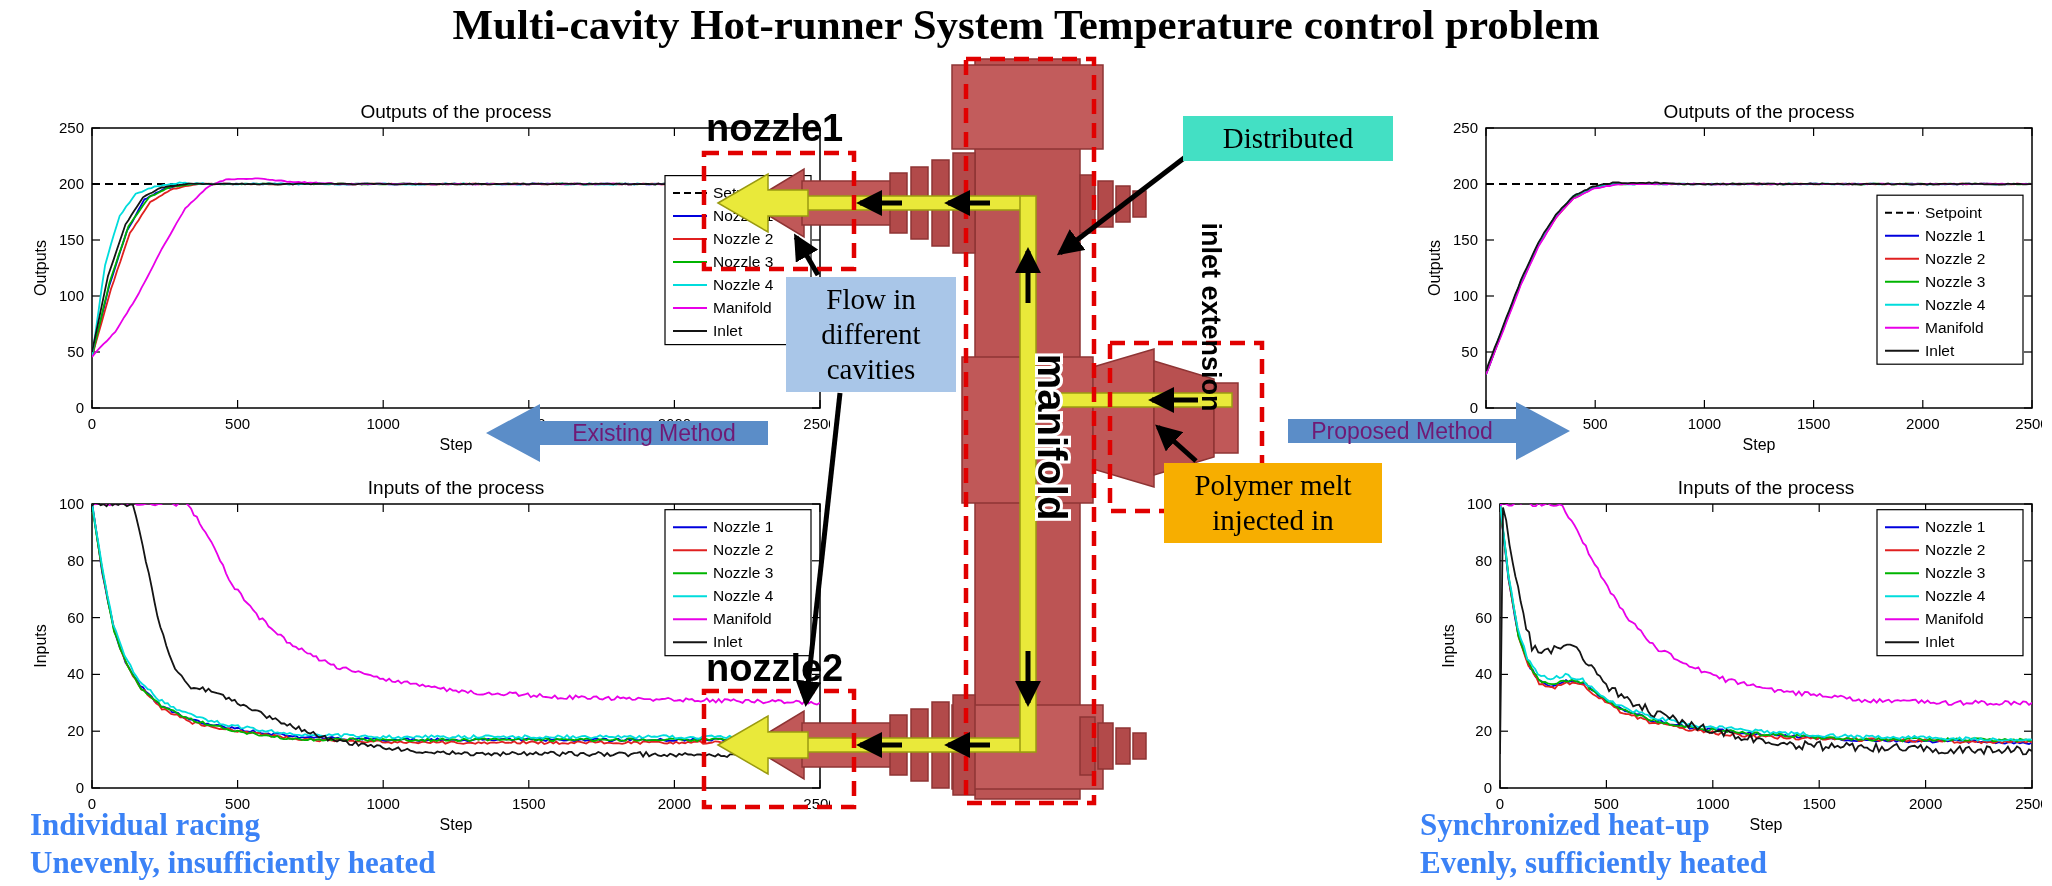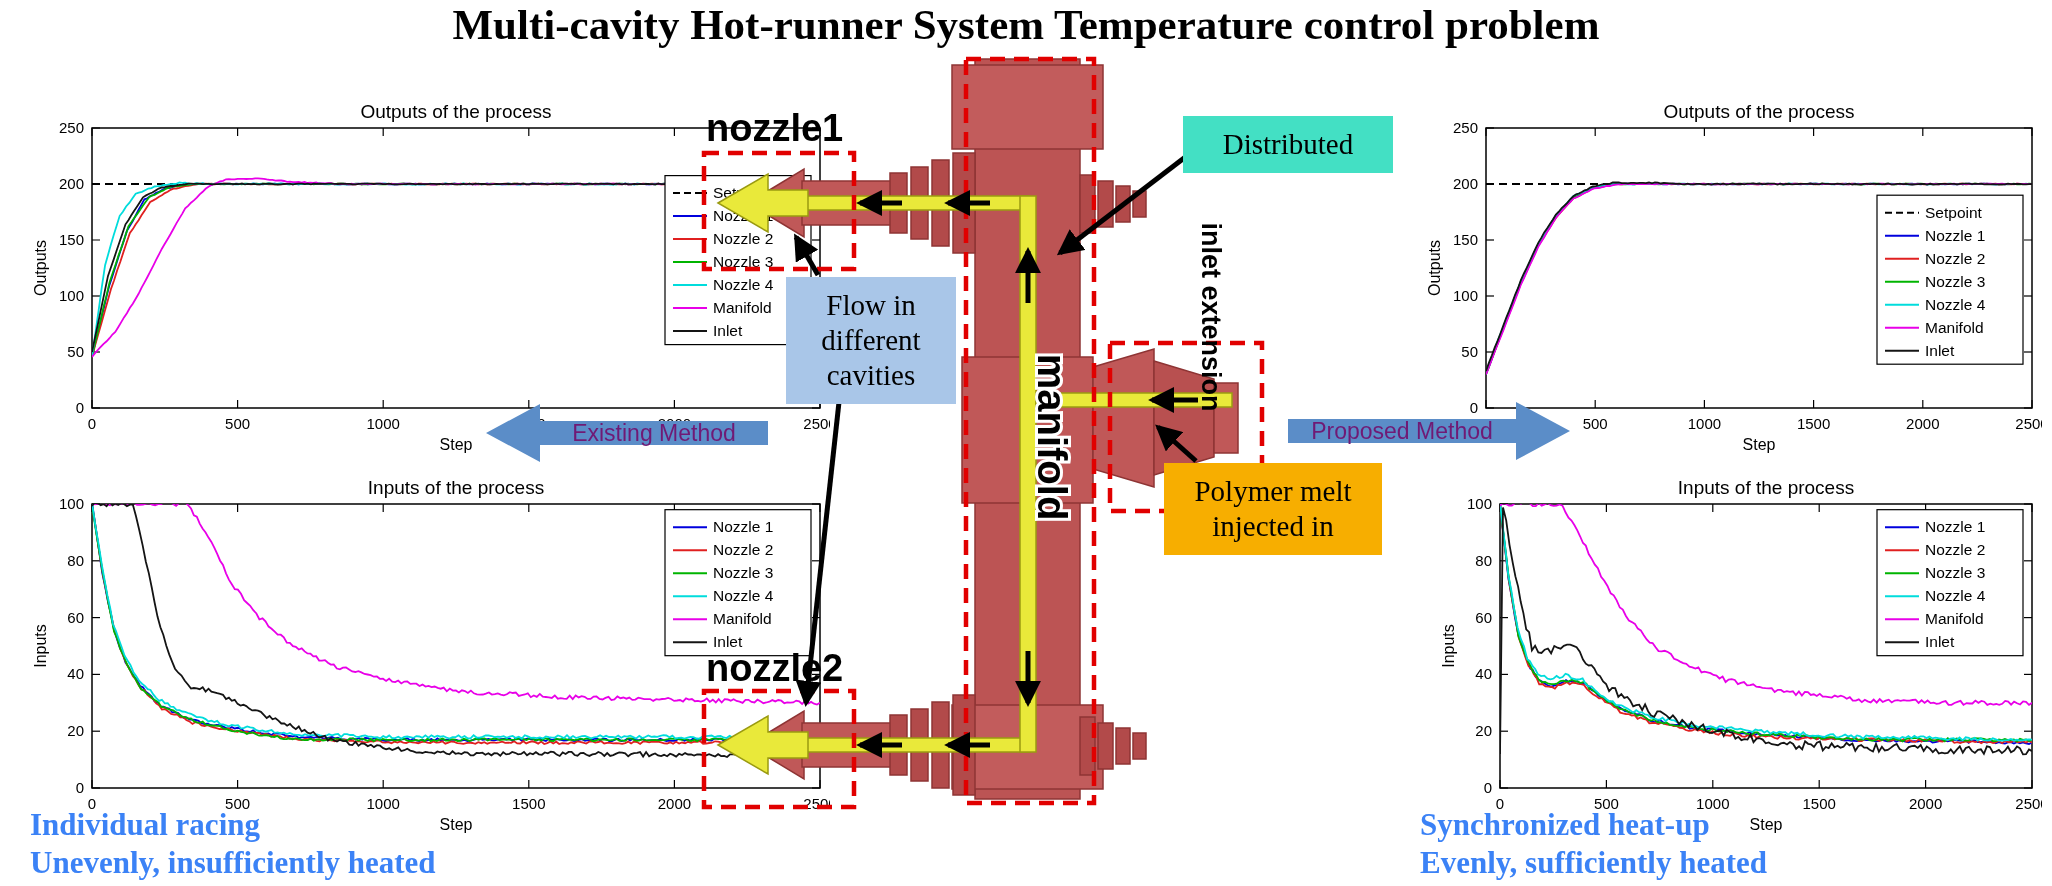--- a/index.html
+++ b/index.html
@@ -1,25 +1,25 @@
 <!DOCTYPE html>
 <html><head>
 <meta charset="utf-8">
 <style>
   html,body{margin:0;padding:0;background:#fff;}
   body{font-family:"Liberation Sans",sans-serif;}
-  .stage{position:relative;width:2052px;height:886px;background:#fff;overflow:hidden;border-radius:21px;}
+  .stage{position:relative;width:2052px;height:886px;background:#fff;overflow:hidden;}
   .title{position:absolute;left:0;top:0;width:100%;margin:0;text-align:center;
          font:bold 43px "Liberation Serif",serif;color:#000;}
   .chart{position:absolute;background:#fff;margin-top:36px;}
   .chart svg text{font-family:"Liberation Sans",sans-serif;}
   .caption{position:absolute;text-align:left;font:bold 31px "Liberation Serif",serif;
            line-height:38px;color:#3b82f6;}
   .callout{position:absolute;text-align:center;font:29px "Liberation Serif",serif;
-           color:#000;padding:11px 10px;line-height:35px;}
+           color:#000;padding:5px 10px;line-height:35px;}
   .diagram{position:absolute;left:690px;top:55px;}
   .diagram text{font-family:"Liberation Sans",sans-serif;fill:#000;}
   .method{position:absolute;}
   .method svg{position:absolute;left:0;top:0;}
   .method-label{position:absolute;top:0;height:100%;display:flex;align-items:center;
                 justify-content:center;color:#701a75;font-size:23px;}
 </style>
 </head>
 <body>
 

